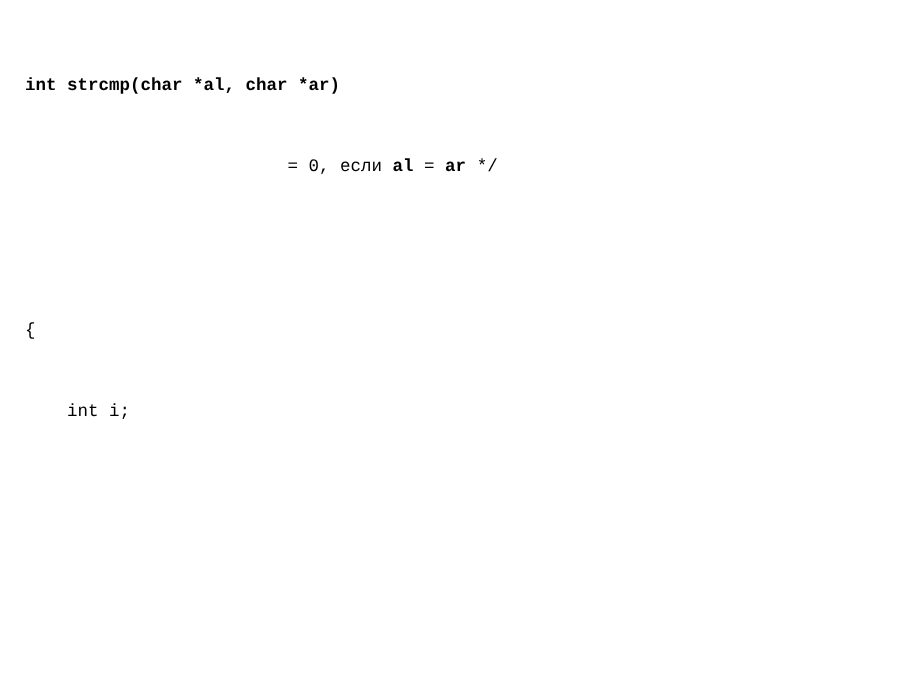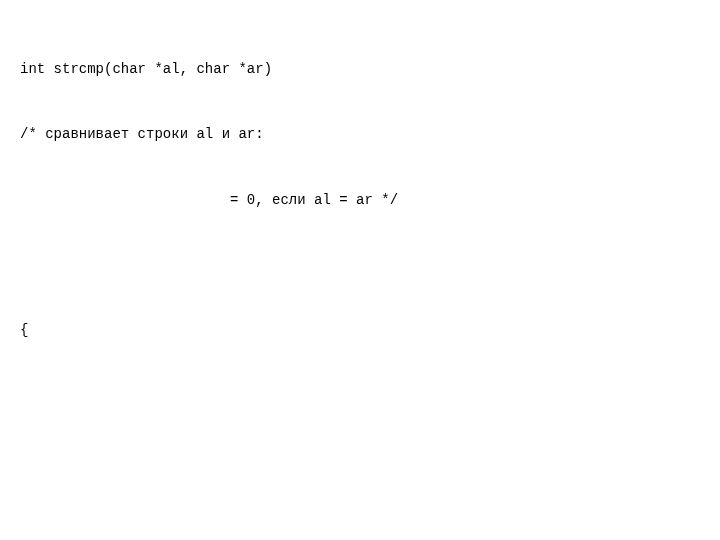--- a/index.html
+++ b/index.html
@@ -9,31 +9,31 @@
       font-size: 14px;
       padding: 16px 20px;
       width: 720px;
       min-height: 540px;
     }
     .code-block {
       line-height: 1.55;
       white-space: pre;
       font-size: 14px;
     }
-    .bold { font-weight: normal; }
+    .bold { font-weight: bold; }
   </style>
 </head>
 <body>
 
 <div class="code-block">
   <div><span class="bold">int strcmp(char *al, char *ar)</span></div>
-  <div><span>/* сравнивает строки al и ar:</span></div>
   <div><span>                         = 0, если </span><span class="bold">al</span><span> = </span><span class="bold">ar</span><span> */</span></div>
   <div>&nbsp;</div>
   <div><span>{</span></div>
+  <div><span>    int i;</span></div>
   
   
   
   
   
   
   
 </div>
 
 </body></html>

